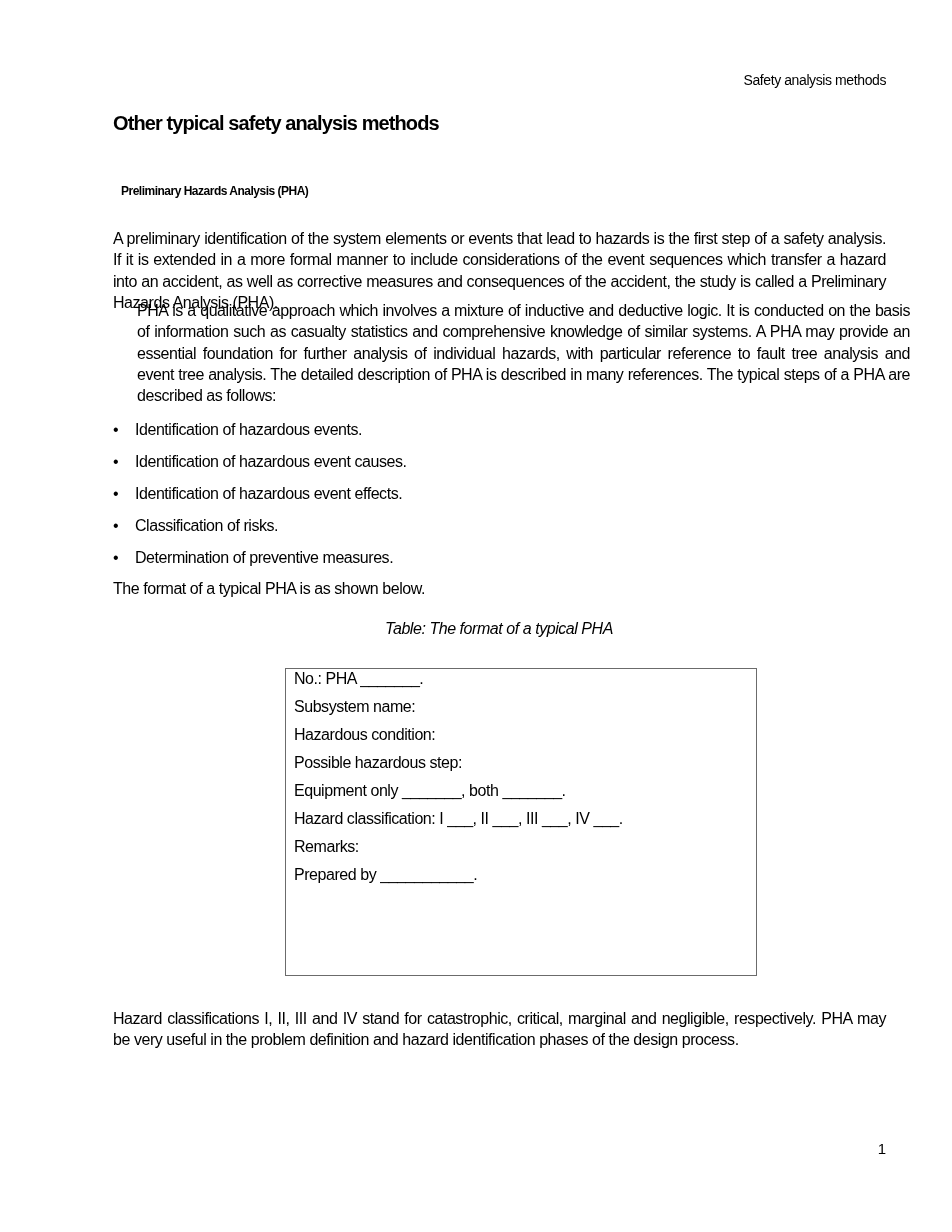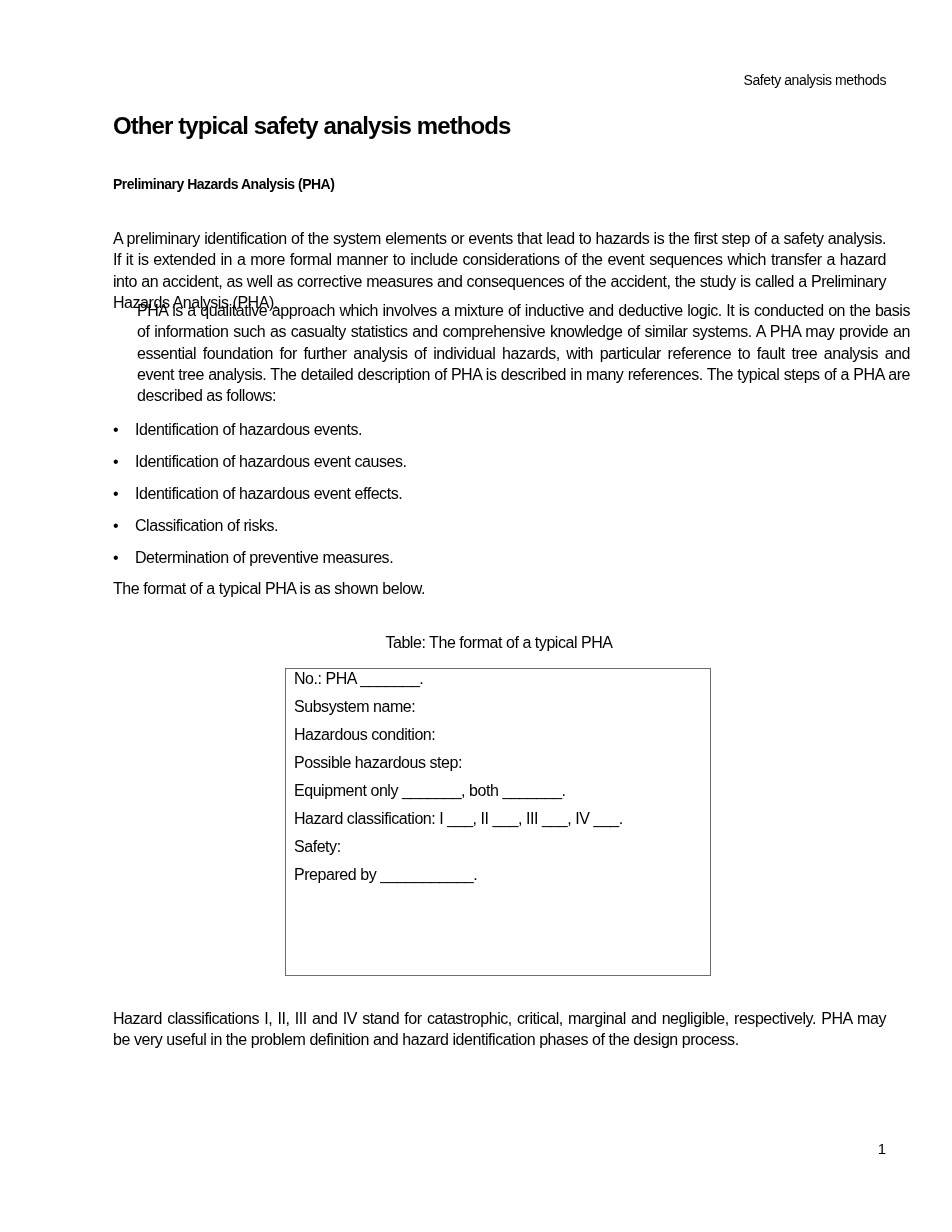--- a/index.html
+++ b/index.html
@@ -6,50 +6,50 @@
     body {
       width: 952px; height: 1232px; position: relative; overflow: hidden;
       font-family: "Liberation Sans", sans-serif; color: #000;
     }
     .running-header {
       position: absolute; right: 66px; top: 72px;
       font-size: 14px; letter-spacing: -0.4px;
     }
     .page-title {
       position: absolute; left: 113px; top: 112px;
-      font-size: 24px; font-weight: bold; margin: 0; letter-spacing: -0.9px;
+      font-size: 20px; font-weight: bold; margin: 0; letter-spacing: -0.9px;
     }
     .section-heading {
       position: absolute; left: 113px; top: 176px;
-      font-size: 14px; font-weight: bold; margin: 0; letter-spacing: -0.5px;
+      font-size: 12px; font-weight: bold; margin: 8px; letter-spacing: -0.5px;
     }
     .para {
       position: absolute; left: 113px; width: 773px;
       font-size: 16px; line-height: 21.3px; text-align: justify; margin: 0;
       letter-spacing: -0.45px;
     }
     #p1 { top: 206px; margin-top: 22px; }
     #p2 { top: 300px; margin-left: 24px; }
     .bullets {
       position: absolute; left: 113px; top: 419px; margin: 0; padding: 0; list-style: none;
     }
     .bullets li {
       font-size: 16px; height: 32px; line-height: 22px; letter-spacing: -0.45px;
       position: relative; padding-left: 22px;
     }
     .bullets li .dot {
       position: absolute; left: 0; top: 0; width: 12px;
     }
     #p3 { top: 578px; }
     .table-caption {
-      position: absolute; left: 285px; width: 428px; top: 634px;
-      text-align: center; font-size: 16px; letter-spacing: -0.45px;
+      position: absolute; left: 285px; width: 428px; top: 620px;
+      text-align: center; font-size: 16px; letter-spacing: -0.45px; font-style: italic;
     }
     .pha-table {
-      position: absolute; left: 285px; top: 668px; width: 426px; height: 308px;
+      position: absolute; left: 285px; top: 668px; width: 472px; height: 308px;
       border: 1px solid #6b6b6b; box-sizing: border-box;
       padding: 0 8px;
     }
     .pha-row {
       font-size: 16px; height: 28px; line-height: 20px; letter-spacing: -0.45px;
       white-space: nowrap;
     }
     #p4 { top: 1008px; }
     .page-number {
       position: absolute; right: 66px; top: 1140px; font-size: 15px;
@@ -79,19 +79,19 @@
 
 <div class="table-caption">Table: The format of a typical PHA</div>
 
 <div class="pha-table">
   <div class="pha-row">No.: PHA _______.</div>
   <div class="pha-row">Subsystem name:</div>
   <div class="pha-row">Hazardous condition:</div>
   <div class="pha-row">Possible hazardous step:</div>
   <div class="pha-row">Equipment only _______, both _______.</div>
   <div class="pha-row">Hazard classification: I ___, II ___, III ___, IV ___.</div>
-  <div class="pha-row">Safety:</div>
+  <div class="pha-row">Remarks:</div>
   <div class="pha-row">Prepared by ___________.</div>
 </div>
 
 <p class="para" id="p4">Hazard classifications I, II, III and IV stand for catastrophic, critical, marginal and negligible, respectively. PHA may be very useful in the problem definition and hazard identification phases of the design process.</p>
 
 <div class="page-number">1</div>
 
 </body></html>

